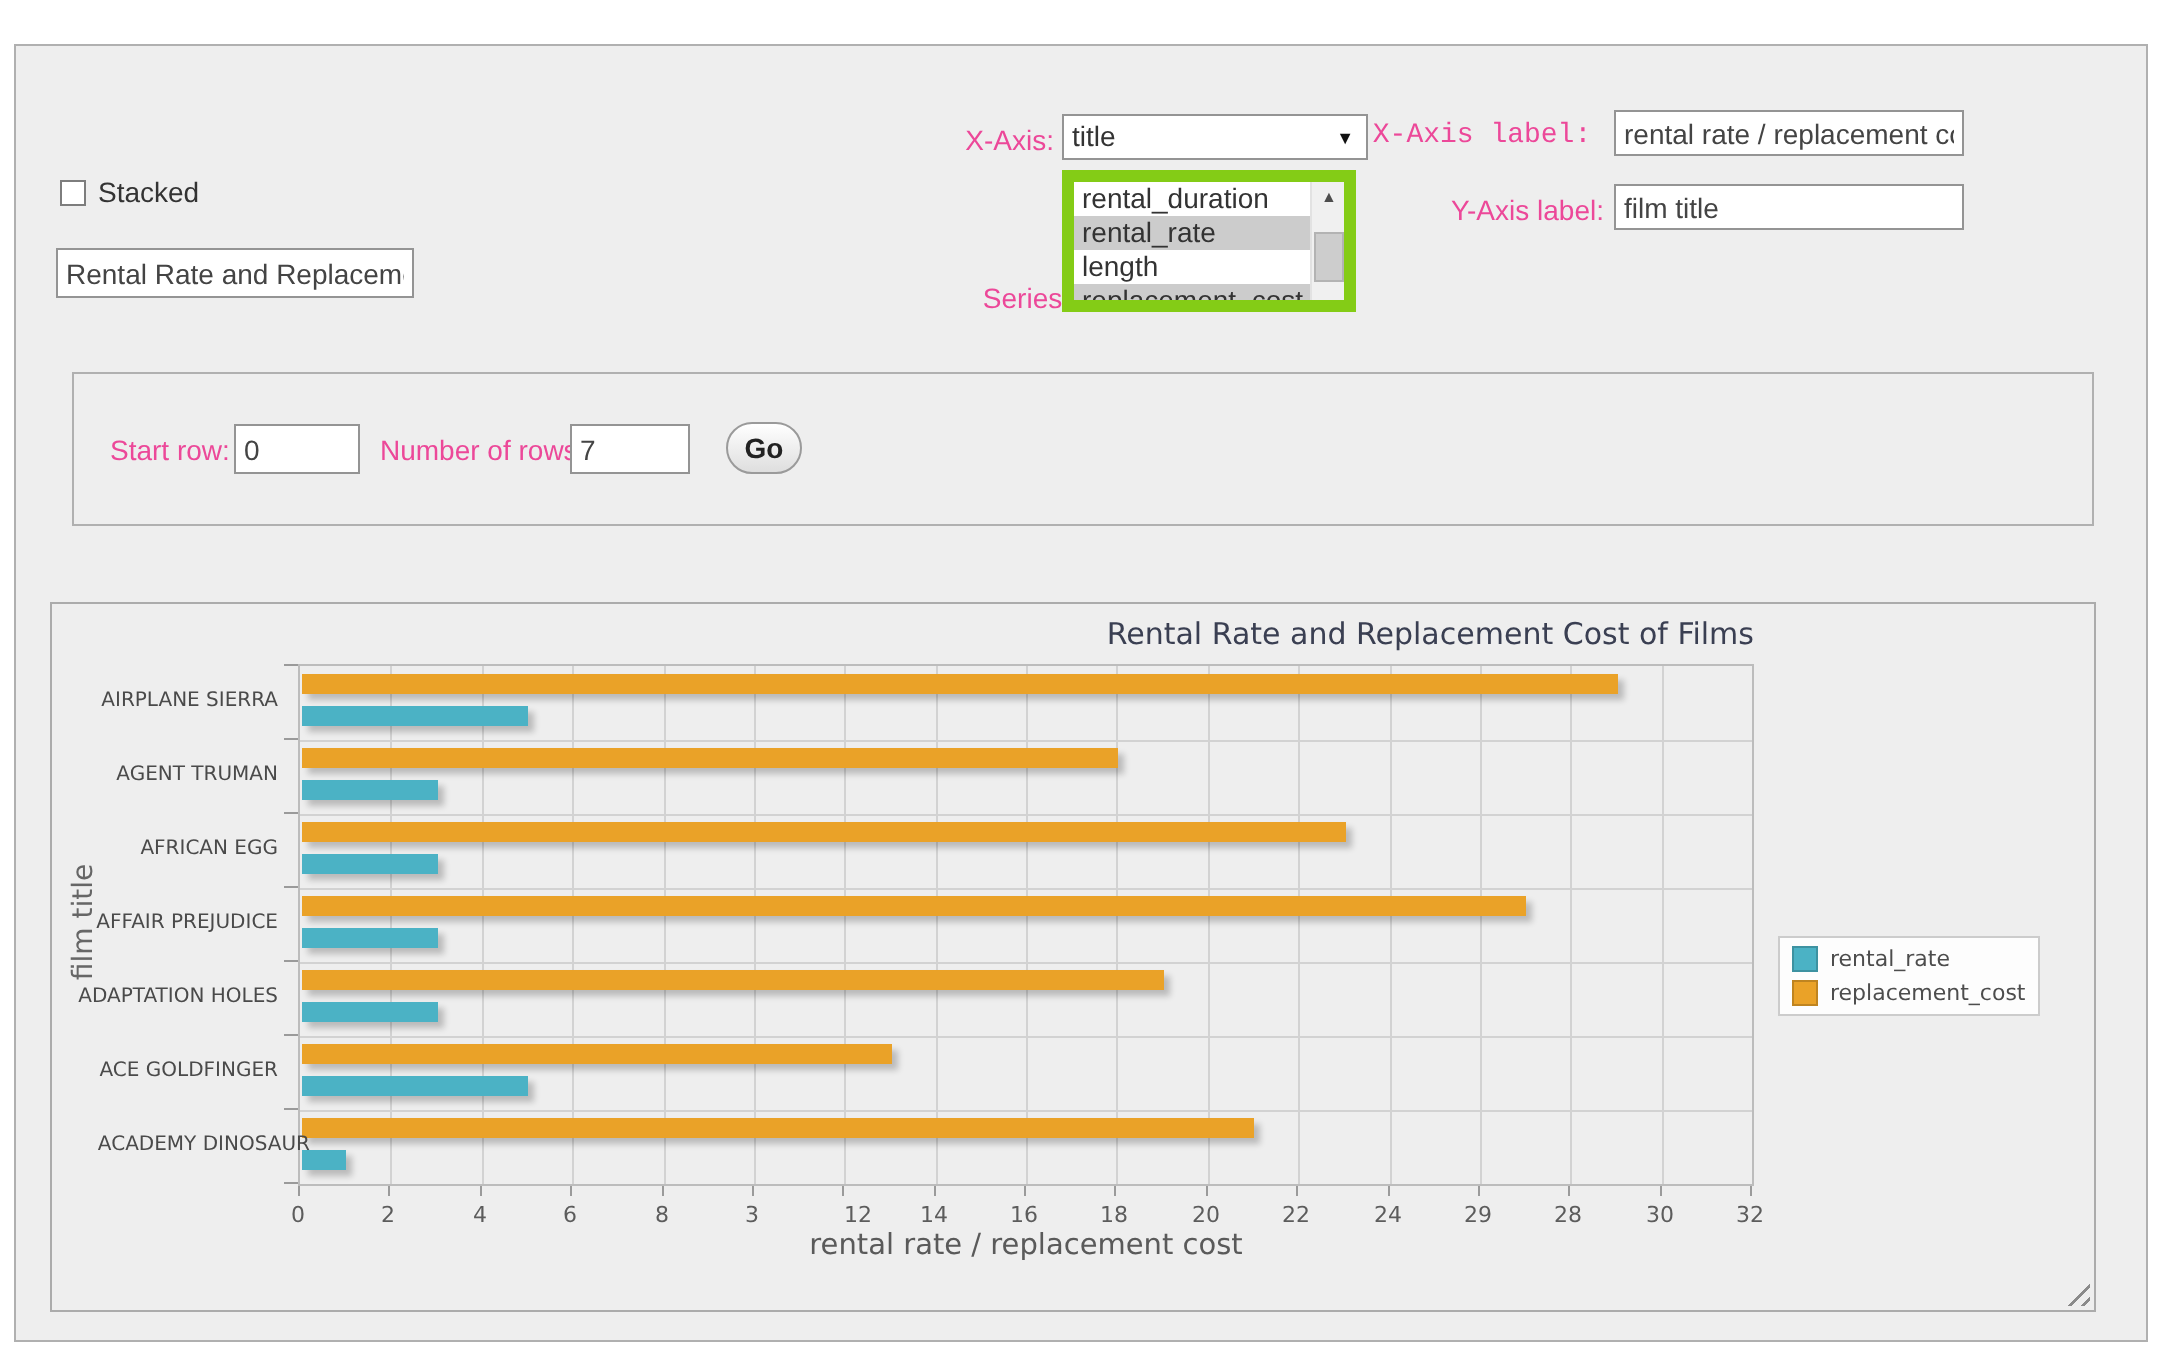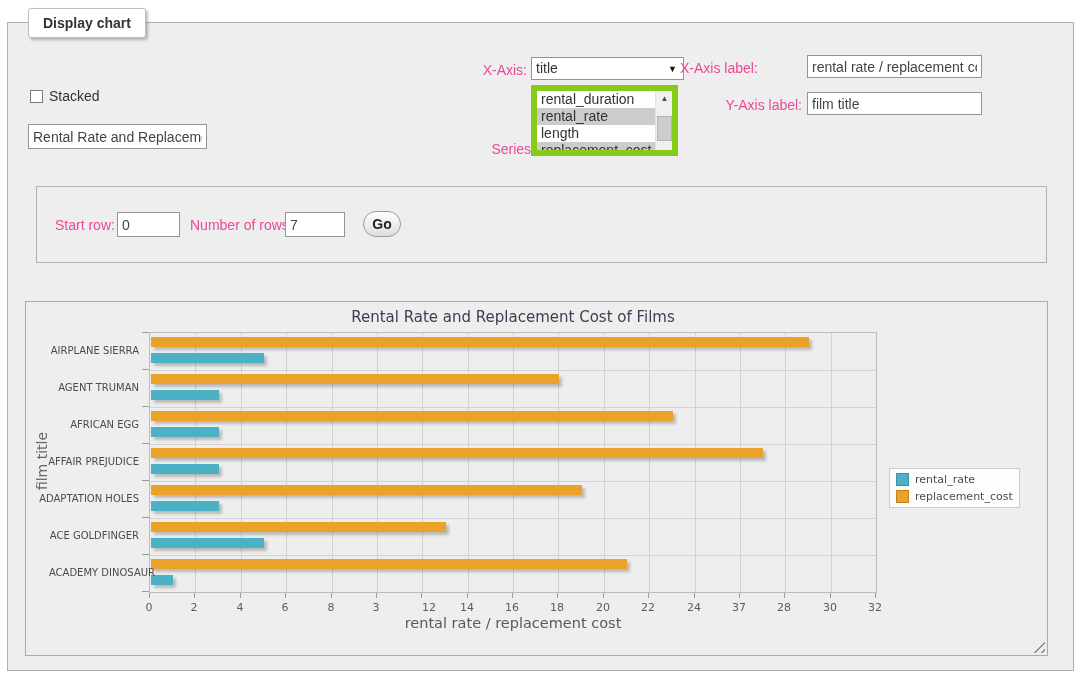--- a/index.html
+++ b/index.html
@@ -42,40 +42,40 @@
   .lb-item.selected { background:#cccccc; }
   #lb-scrollbar { position:absolute; right:0; top:0; width:17px; height:69px;
     background:#f0f0f0; border-left:1px solid #e2e2e2; }
   .sb-btn { position:absolute; left:0; width:17px; height:15px; text-align:center;
     font-size:8px; line-height:15px; }
   #sb-up { top:0; color:#4d4d4d; }
   #sb-down { bottom:0; color:#ababab; }
   #sb-thumb { position:absolute; left:1px; top:25px; width:15px; height:25px;
     background:#cdcdcd; border:1px solid #b3b3b3; }
 
-  #xlabel-field-label { left:680px; top:60px; width:122px; text-align:left; }
+  #xlabel-field-label { left:680px; top:60px; width:122px; text-align:center;font-family:Liberation Mono, monospace; }
   #xlabel-input { left:807px; top:55px; width:175px; height:23px; }
   #ylabel-field-label { left:680px; top:97px; width:122px; text-align:right; }
   #ylabel-input { left:807px; top:92px; width:175px; height:23px; }
 
   
   #rows-panel { left:36px; top:186px; width:1011px; height:77px;
     border:1px solid #b0b0b0; background:#eeeeee; }
   #startrow-label { left:55px; top:217px; }
   #startrow-input { left:117px; top:212px; width:63px; height:25px; }
   #numrows-label { left:190px; top:217px; }
   #numrows-input { left:285px; top:212px; width:60px; height:25px; }
   #go-button { left:363px; top:211px; width:38px; height:26px; border-radius:13px;
     background:linear-gradient(#ffffff,#dedede); border:1px solid #9a9a9a;
     text-align:center; line-height:24px; font-weight:600; color:#222; cursor:pointer; }
 
   
   #chart-box { left:25px; top:301px; width:1023px; height:355px;
     background:#eeeeee; border:1px solid #ababab; }
-  #chart-title { left:123px; top:6px; width:728px; text-align:center;
+  #chart-title { left:123px; top:6px; width:728px; text-align:right;
     font-family:"DejaVu Sans", sans-serif; font-size:15px; color:#3a3f52; }
   #plot-area { left:123px; top:30px; width:728px; height:261px;
     border:1px solid #bcbcbc; }
   .gridline-v { position:absolute; top:0; width:1px; height:100%; background:#d2d2d2; }
   .gridline-h { position:absolute; left:0; height:1px; width:100%; background:#d2d2d2; }
   .bar { position:absolute; box-shadow:3px 3px 3px rgba(0,0,0,0.22); }
   .ytick { position:absolute; height:1px; width:7px; background:#9a9a9a; }
   .xtick { position:absolute; width:1px; height:5px; background:#9a9a9a; }
   .cat-label { position:absolute; text-align:right; font-family:"DejaVu Sans", sans-serif;
     font-size:10px; color:#4a4a4a; white-space:nowrap; }
@@ -94,21 +94,20 @@
   #resize-handle { right:2px; bottom:2px; width:12px; height:12px;
     background:repeating-linear-gradient(135deg,#8a8a8a 0 1.5px,transparent 1.5px 4.5px);
     clip-path:polygon(100% 0,100% 100%,0 100%); cursor:se-resize; }
 </style>
 </head>
 <body>
 
 <div id="stage">
 
   <div class="abs" id="outer-panel"></div>
-  <div class="abs" id="legend-box">Display chart</div>
 
 
   <div class="abs" id="stacked-row">
     <span class="checkbox"></span>
     <span>Stacked</span>
   </div>
 
   <input class="abs txt" id="title-input" value="Rental Rate and Replacemer" style="">
 
   <div class="abs form-label" id="xaxis-label">X-Axis:</div>
@@ -217,21 +216,21 @@
       <div class="xtick-label abs" style="left: 471px; top: 299px; width: 30px;">16</div>
       <div class="xtick abs" style="left: 531px; top: 291px;"></div>
       <div class="xtick-label abs" style="left: 516px; top: 299px; width: 30px;">18</div>
       <div class="xtick abs" style="left: 577px; top: 291px;"></div>
       <div class="xtick-label abs" style="left: 562px; top: 299px; width: 30px;">20</div>
       <div class="xtick abs" style="left: 622px; top: 291px;"></div>
       <div class="xtick-label abs" style="left: 607px; top: 299px; width: 30px;">22</div>
       <div class="xtick abs" style="left: 668px; top: 291px;"></div>
       <div class="xtick-label abs" style="left: 653px; top: 299px; width: 30px;">24</div>
       <div class="xtick abs" style="left: 713px; top: 291px;"></div>
-      <div class="xtick-label abs" style="left: 698px; top: 299px; width: 30px;">37</div>
+      <div class="xtick-label abs" style="left: 698px; top: 299px; width: 30px;">29</div>
       <div class="xtick abs" style="left: 758px; top: 291px;"></div>
       <div class="xtick-label abs" style="left: 743px; top: 299px; width: 30px;">28</div>
       <div class="xtick abs" style="left: 804px; top: 291px;"></div>
       <div class="xtick-label abs" style="left: 789px; top: 299px; width: 30px;">30</div>
       <div class="xtick abs" style="left: 849px; top: 291px;"></div>
       <div class="xtick-label abs" style="left: 834px; top: 299px; width: 30px;">32</div>
       <div class="ytick abs" style="left: 116px; top: 30px;"></div>
       <div class="ytick abs" style="left: 116px; top: 67px;"></div>
       <div class="ytick abs" style="left: 116px; top: 104px;"></div>
       <div class="ytick abs" style="left: 116px; top: 141px;"></div>

